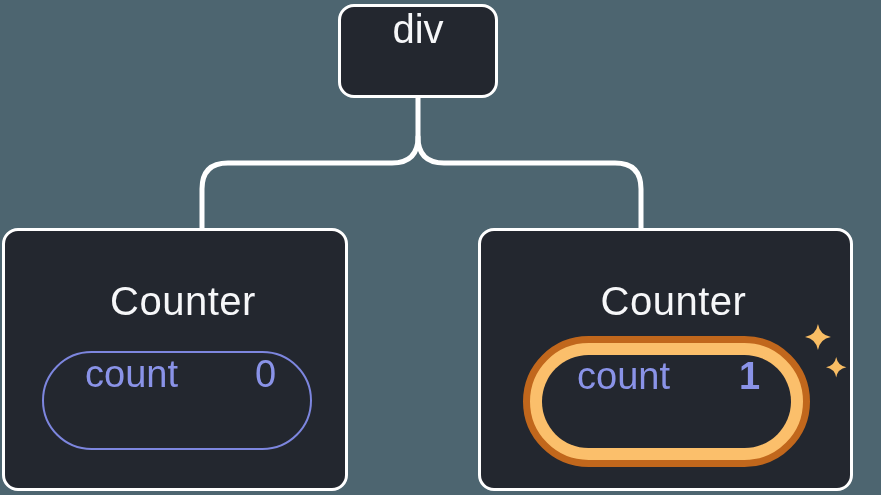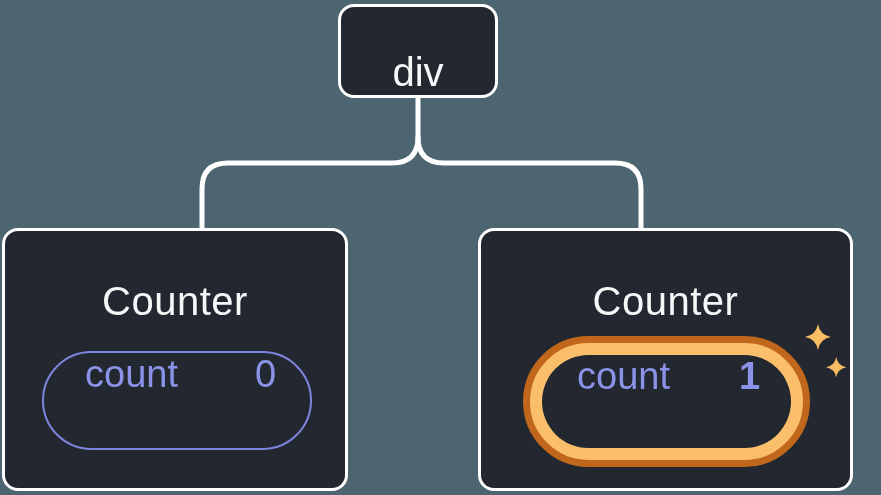--- a/index.html
+++ b/index.html
@@ -38,42 +38,42 @@
     background: var(--node-fill, #23272f);
     border: 3px solid var(--node-border, #ffffff);
     border-radius: 16px;
   }
   .root-node {
     left: 338px;
     top: 4px;
     width: 160px;
     height: 94px;
     display: flex;
-    align-items: flex-end;
+    align-items: flex-start;
     justify-content: center;
   }
   .node-label {
     color: var(--text-light, #f6f7f9);
     font-size: 40px;
   }
   .counter-node.left {
     left: 2px;
     top: 228px;
     width: 346px;
     height: 263px;
   }
   .counter-node.right {
     left: 478px;
     top: 228px;
     width: 375px;
     height: 263px;
   }
   .node-title {
     position: absolute;
-    left: 0;
+    left: 8px;
     top: 48px;
     width: 100%;
     text-align: center;
     color: var(--text-light, #f6f7f9);
     font-size: 40px;
     letter-spacing: 0.5px;
   }
   
   .pill {
     display: flex;

